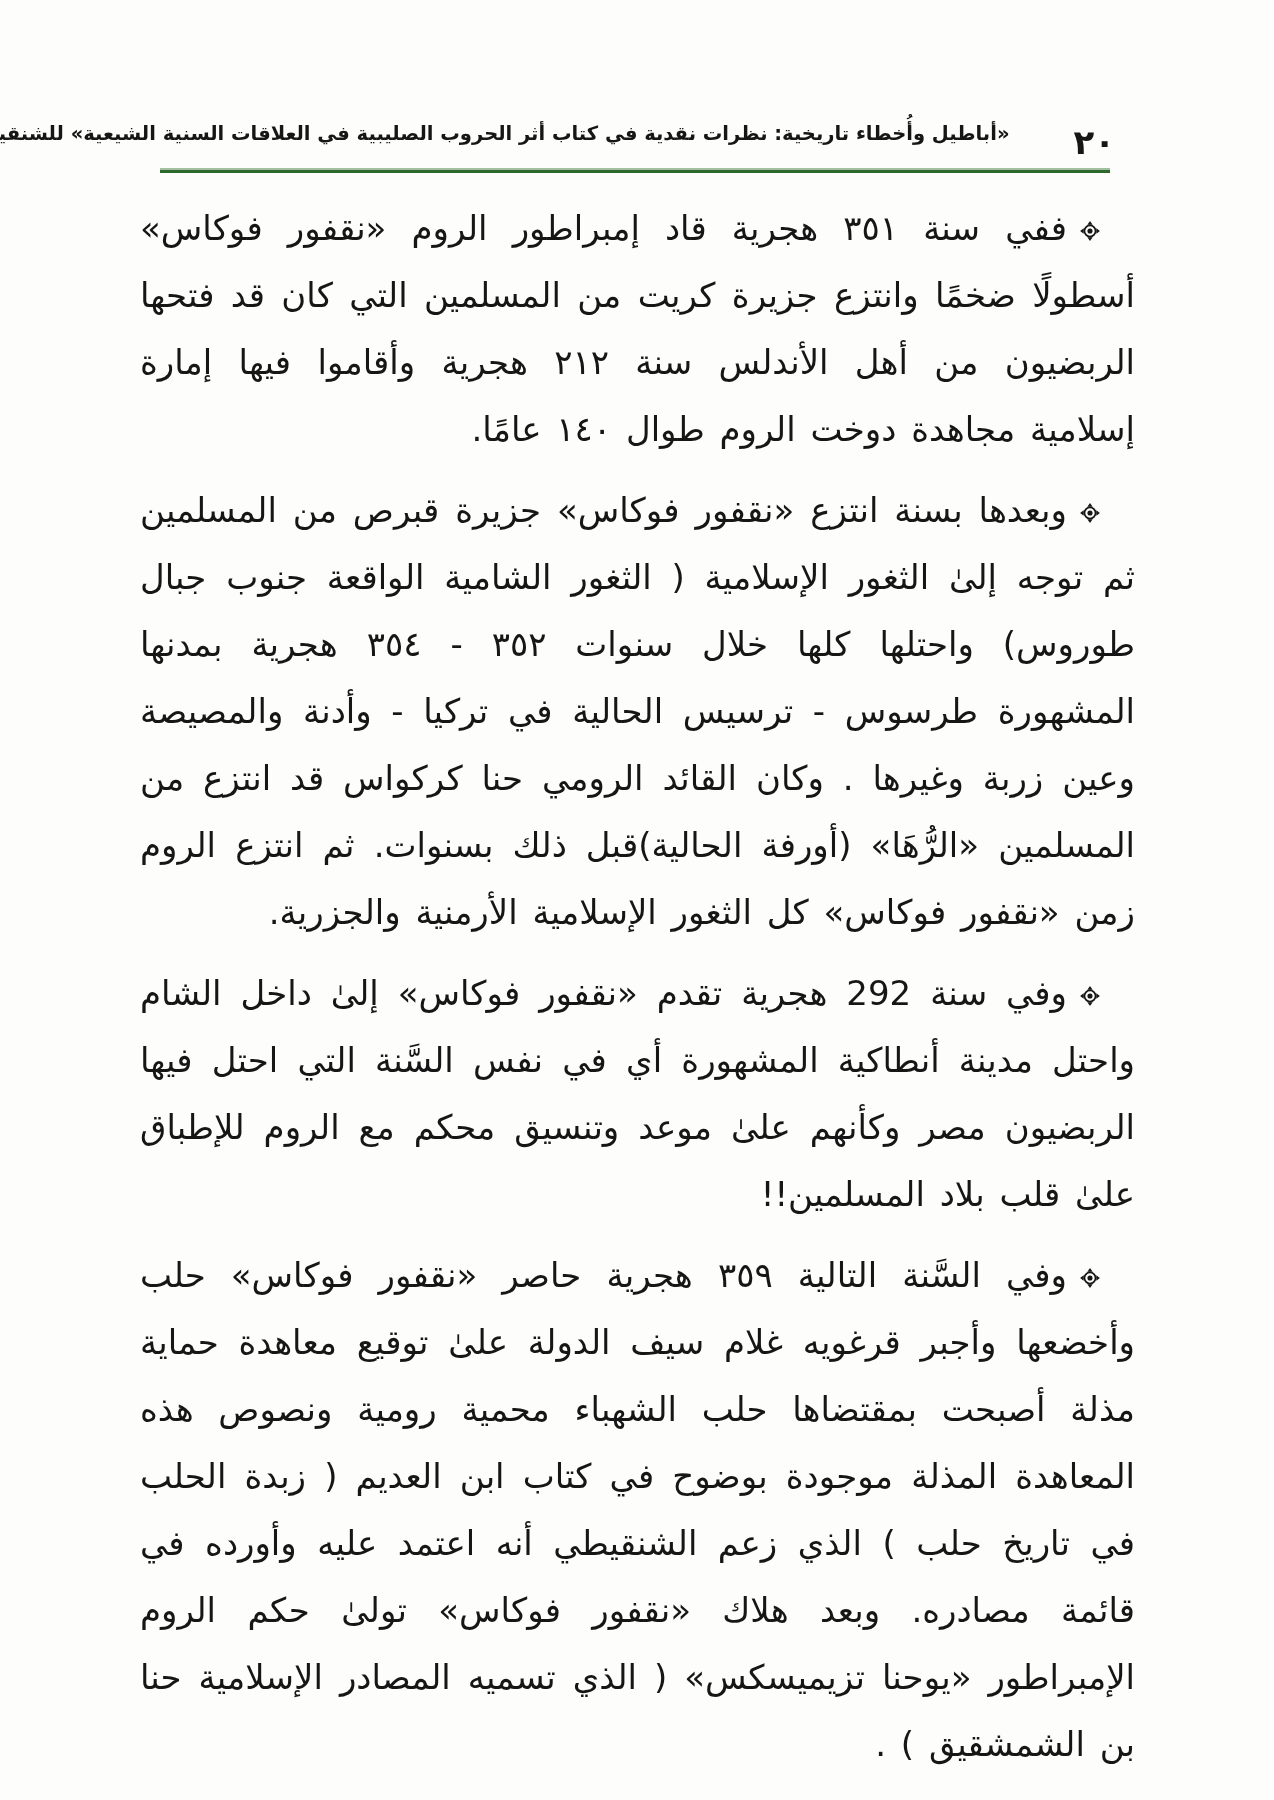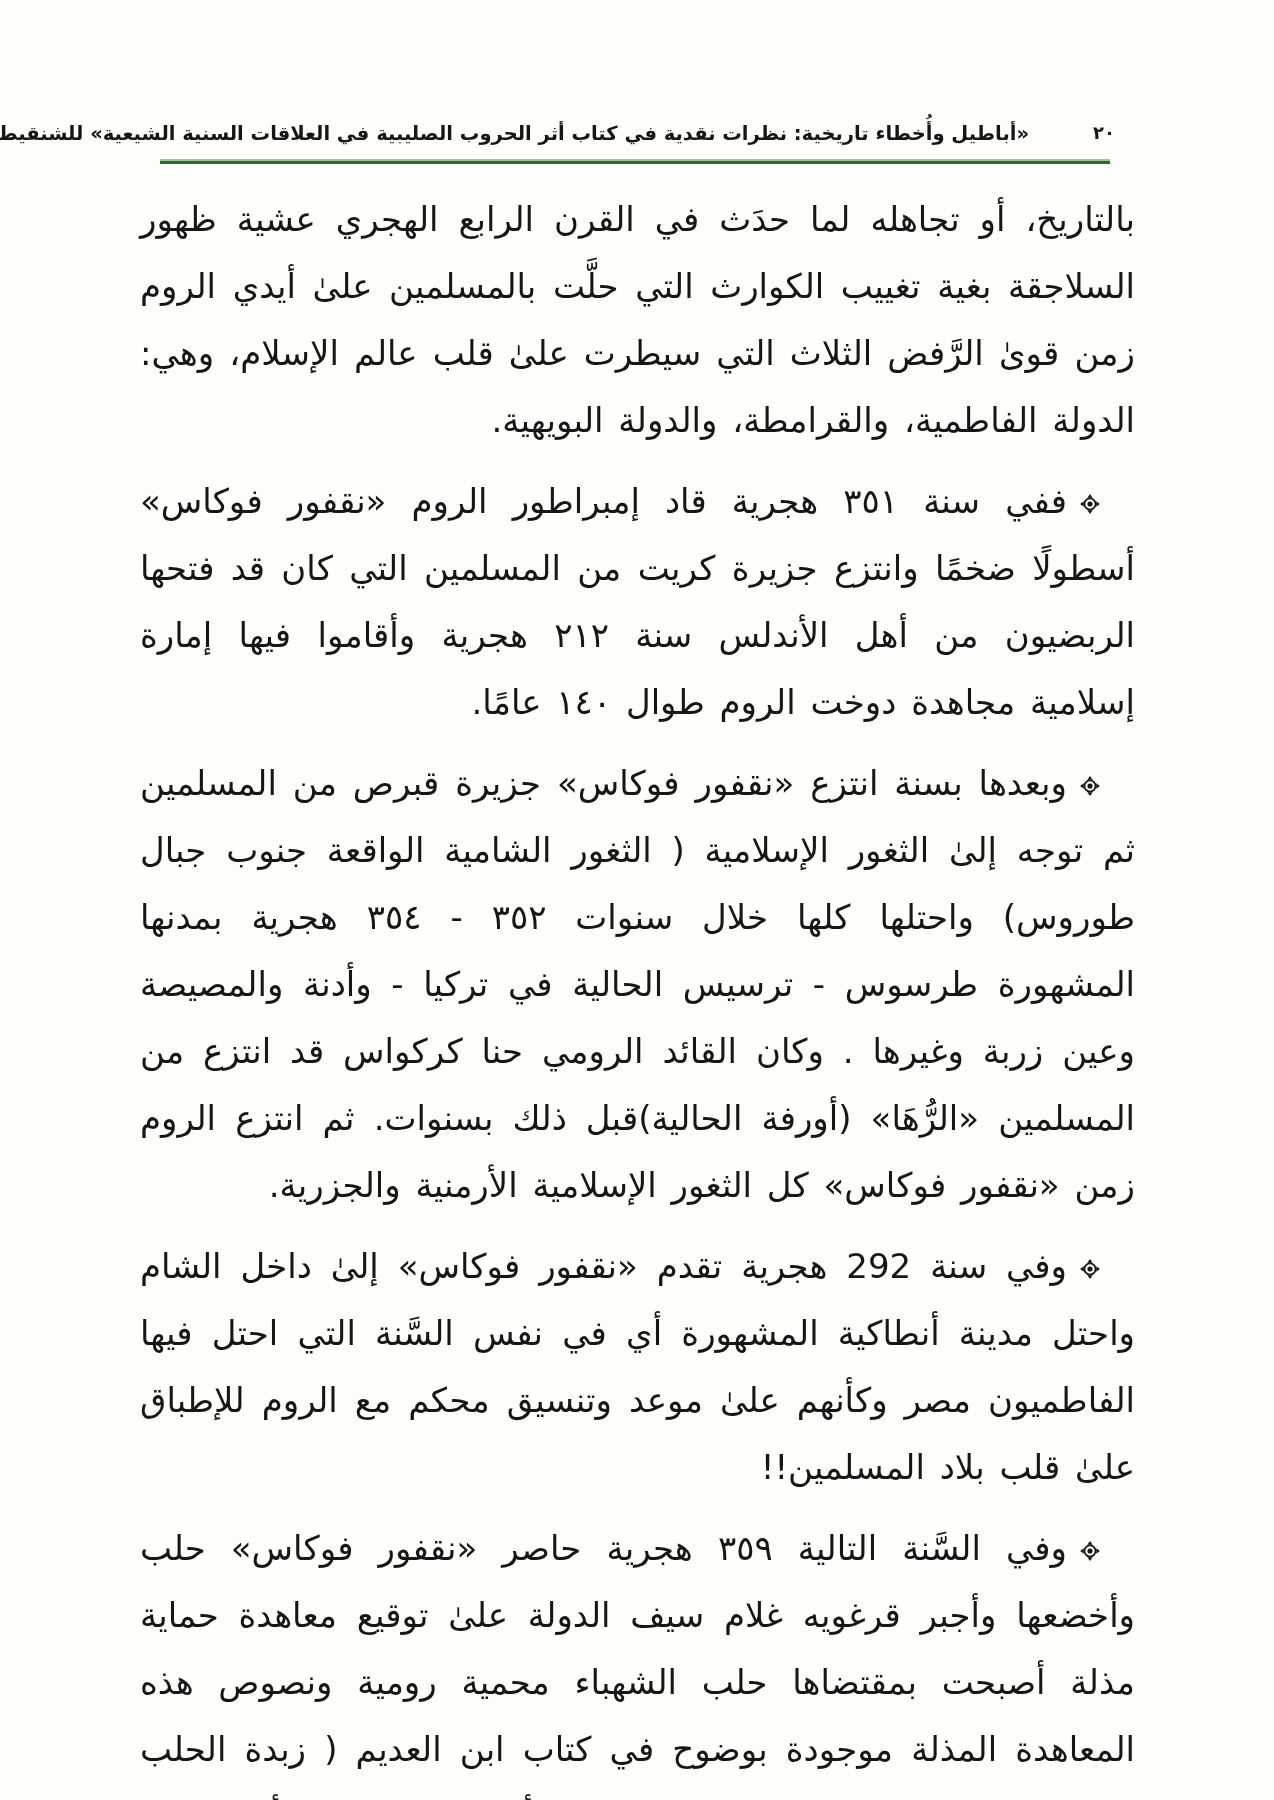--- a/index.html
+++ b/index.html
@@ -23,21 +23,21 @@
     overflow:hidden;
   }
   .header{
     margin:0 139px 0 140px;
     padding-top:112px;
     display:flex;
     direction:rtl;
     align-items:flex-start;
   }
   .pagenum{
-    font-size:18px;
+    font-size:34px;
     font-weight:700;
     margin-right:20px;   
     margin-left:64px;    
     transform:translateY(10px);
     white-space:nowrap;
   }
   .running-title{
     font-size:19.5px;
     font-weight:700;
     white-space:nowrap;
@@ -77,23 +77,20 @@
 <div class="page">
 
   <header class="header">
     <div class="pagenum">٢٠</div>
     <div class="running-title">«أباطيل وأُخطاء تاريخية: نظرات نقدية في كتاب أثر الحروب الصليبية في العلاقات السنية الشيعية» للشنقيطي</div>
   </header>
 
   <div class="sep"></div>
 
   <main class="body">
-  <p class="para">
-    <span class="ptext">بالتاريخ، أو تجاهله لما حدَث في القرن الرابع الهجري عشية ظهور السلاجقة بغية تغييب الكوارث التي حلَّت بالمسلمين علىٰ أيدي الروم زمن قوىٰ الرَّفض الثلاث التي سيطرت علىٰ قلب عالم الإسلام، وهي: الدولة الفاطمية، والقرامطة، والدولة البويهية.</span>
-  </p>
 
   <p class="para indent">
     <span class="bullet"><svg viewBox="0 0 24 24" aria-hidden="true">
       <circle cx="12" cy="12" r="6.1" fill="none" stroke="currentColor" stroke-width="2"></circle>
       <circle cx="12" cy="12" r="2.8" fill="currentColor"></circle>
       <path d="M12 1.2 L14.9 5.1 L9.1 5.1 Z" fill="currentColor"></path>
       <path d="M12 22.8 L14.9 18.9 L9.1 18.9 Z" fill="currentColor"></path>
       <path d="M1.2 12 L5.1 9.1 L5.1 14.9 Z" fill="currentColor"></path>
       <path d="M22.8 12 L18.9 9.1 L18.9 14.9 Z" fill="currentColor"></path>
     </svg></span><b class="lead">ففي سنة ٣٥١ هجرية</b><span class="ptext"> قاد إمبراطور الروم «نقفور فوكاس» أسطولًا ضخمًا وانتزع جزيرة كريت من المسلمين التي كان قد فتحها الربضيون من أهل الأندلس سنة ٢١٢ هجرية وأقاموا فيها إمارة إسلامية مجاهدة دوخت الروم طوال ١٤٠ عامًا.</span>
@@ -111,21 +108,21 @@
   </p>
 
   <p class="para indent">
     <span class="bullet"><svg viewBox="0 0 24 24" aria-hidden="true">
       <circle cx="12" cy="12" r="6.1" fill="none" stroke="currentColor" stroke-width="2"></circle>
       <circle cx="12" cy="12" r="2.8" fill="currentColor"></circle>
       <path d="M12 1.2 L14.9 5.1 L9.1 5.1 Z" fill="currentColor"></path>
       <path d="M12 22.8 L14.9 18.9 L9.1 18.9 Z" fill="currentColor"></path>
       <path d="M1.2 12 L5.1 9.1 L5.1 14.9 Z" fill="currentColor"></path>
       <path d="M22.8 12 L18.9 9.1 L18.9 14.9 Z" fill="currentColor"></path>
-    </svg></span><b class="lead">وفي سنة 292 هجرية</b><span class="ptext"> تقدم «نقفور فوكاس» إلىٰ داخل الشام واحتل مدينة أنطاكية المشهورة أي في نفس السَّنة التي احتل فيها الفاطميون مصر وكأنهم علىٰ موعد وتنسيق محكم مع الروم للإطباق علىٰ قلب بلاد المسلمين!!</span>
+    </svg></span><b class="lead">وفي سنة 292 هجرية</b><span class="ptext"> تقدم «نقفور فوكاس» إلىٰ داخل الشام واحتل مدينة أنطاكية المشهورة أي في نفس السَّنة التي احتل فيها الربضيون مصر وكأنهم علىٰ موعد وتنسيق محكم مع الروم للإطباق علىٰ قلب بلاد المسلمين!!</span>
   </p>
 
   <p class="para indent">
     <span class="bullet"><svg viewBox="0 0 24 24" aria-hidden="true">
       <circle cx="12" cy="12" r="6.1" fill="none" stroke="currentColor" stroke-width="2"></circle>
       <circle cx="12" cy="12" r="2.8" fill="currentColor"></circle>
       <path d="M12 1.2 L14.9 5.1 L9.1 5.1 Z" fill="currentColor"></path>
       <path d="M12 22.8 L14.9 18.9 L9.1 18.9 Z" fill="currentColor"></path>
       <path d="M1.2 12 L5.1 9.1 L5.1 14.9 Z" fill="currentColor"></path>
       <path d="M22.8 12 L18.9 9.1 L18.9 14.9 Z" fill="currentColor"></path>

